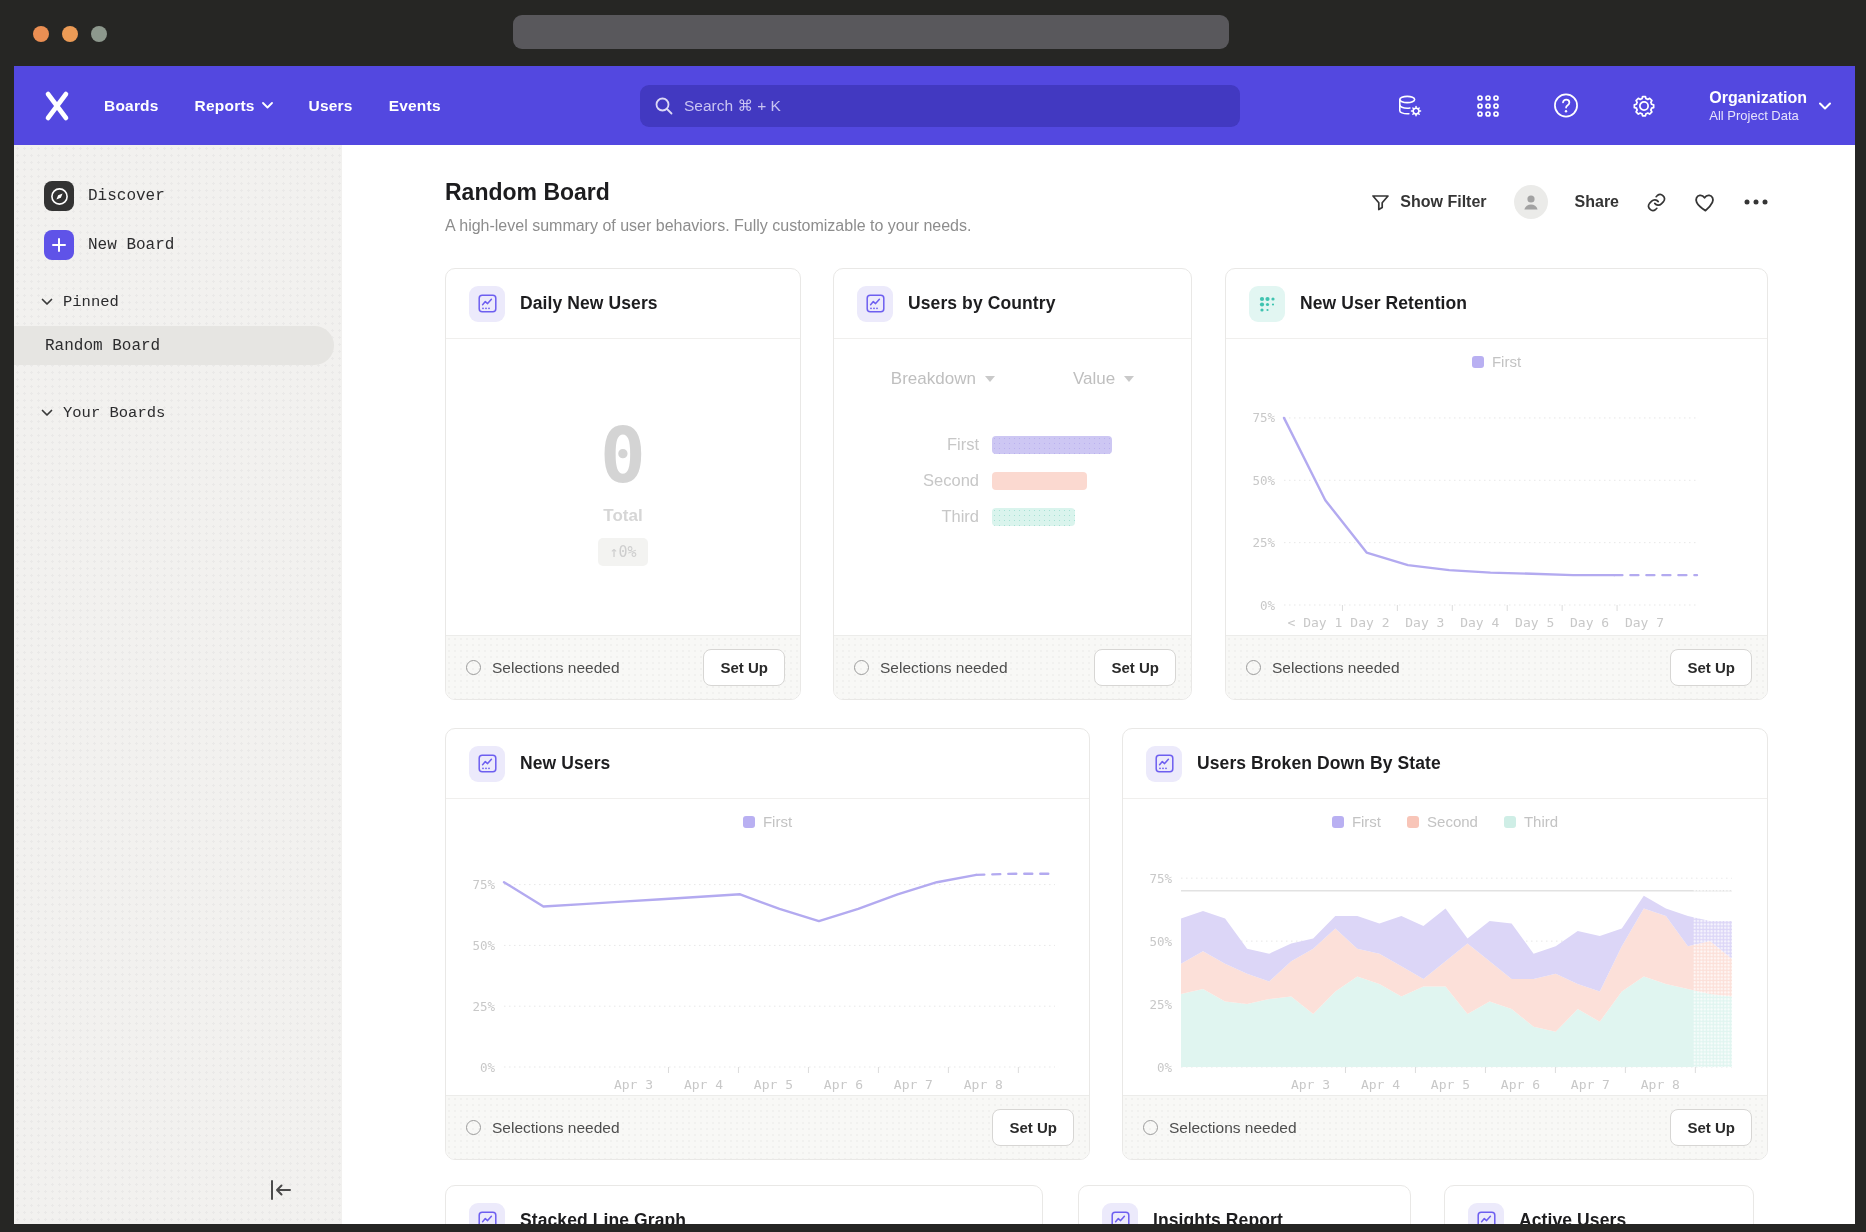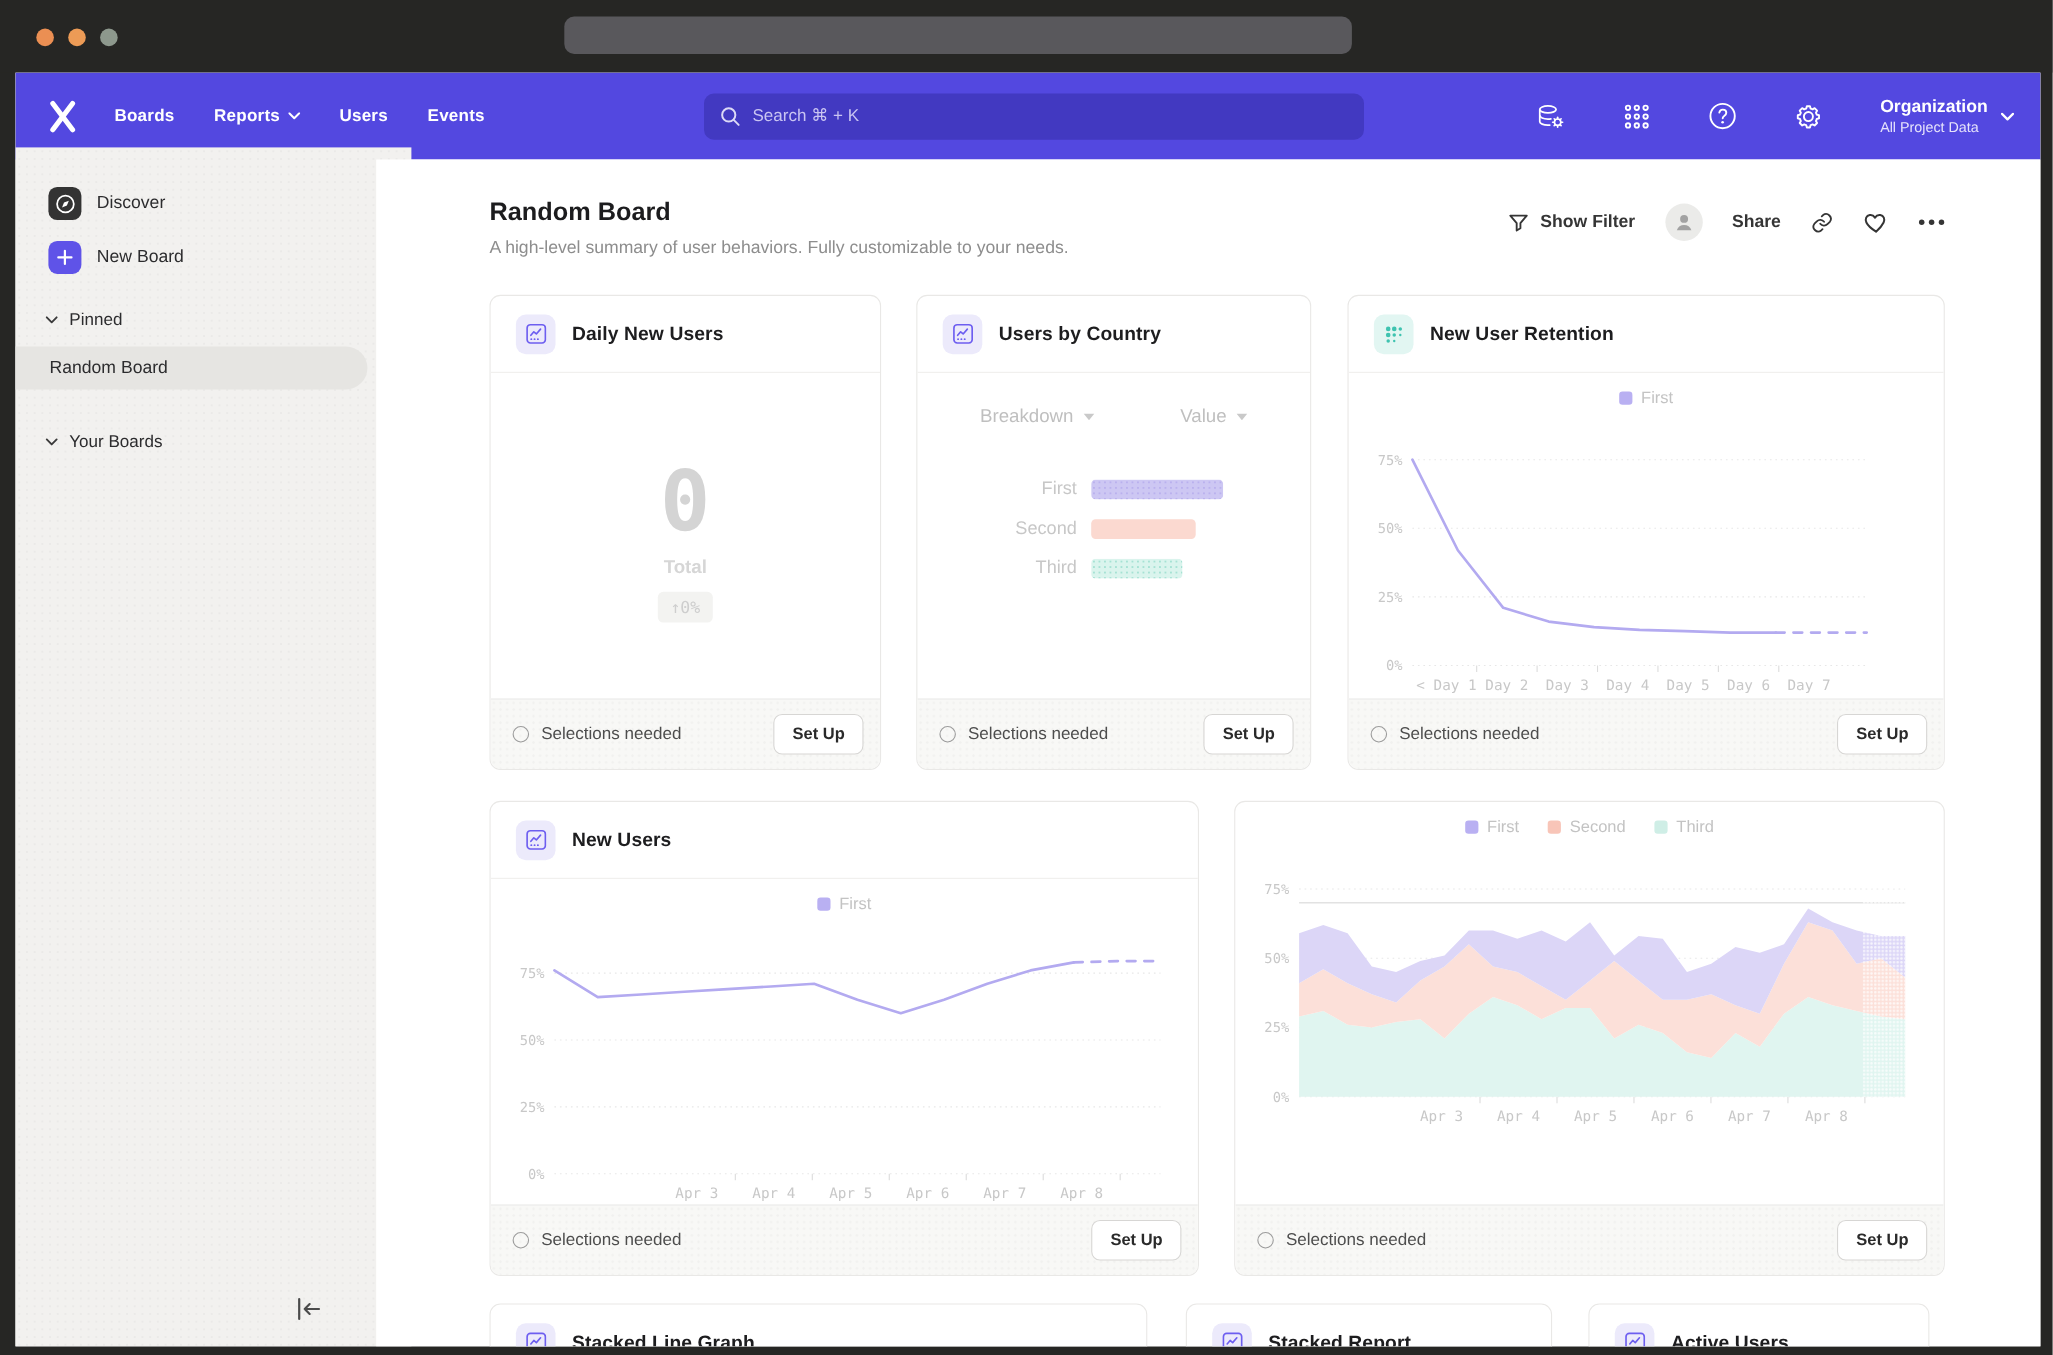--- a/index.html
+++ b/index.html
@@ -29,22 +29,22 @@
   .search-input::placeholder { color:#c9c4f2; }
   .search-icon { position:absolute; left:14px; top:11px; width:20px; height:20px; }
   .nav-right { position:absolute; right:24px; top:0; height:79px; display:flex; align-items:center; gap:52px; }
   .nav-icon { width:26px; height:26px; display:flex; align-items:center; justify-content:center; cursor:pointer; }
   .org-block { display:flex; align-items:center; gap:12px; cursor:pointer; }
   .org-name { font-size:16px; font-weight:700; line-height:1.25; }
   .org-project { font-size:13px; font-weight:400; color:#e6e3fb; }
 
   
   .sidebar {
-    position:absolute; left:0; top:68px; width:360px; bottom:0; background:#f2f1ef;
-    background-image:radial-gradient(rgba(0,0,0,0.030) 1px, transparent 1.3px); background-size:7px 7px;
+    position:absolute; left:0; top:79px; width:360px; bottom:0; background:#f2f1ef;
+    background-image:radial-gradient(rgba(0,0,0,0.030) 1px, transparent 1.3px); background-size:7px 7px;font-family:Liberation Mono, monospace;
   }
   .side-row { position:absolute; left:30px; display:flex; align-items:center; gap:14px; cursor:pointer; }
   .side-app-icon { width:30px; height:30px; border-radius:8px; display:flex; align-items:center; justify-content:center; }
   .side-label { font-size:16px; color:#2c2c2e; font-weight:400; }
   .side-section { position:absolute; left:27px; display:flex; align-items:center; gap:10px; cursor:pointer; }
   .side-section .side-label { font-size:15.5px; }
   .pill {
     position:absolute; left:0; top:181px; width:320px; height:39px; background:#e6e5e2;
     border-radius:0 20px 20px 0; display:flex; align-items:center; padding-left:31px; cursor:pointer;
   }
@@ -477,20 +477,34 @@
           </svg>
       </div>
       <div class="card-foot">
         <span class="status-circle"></span>
         <span class="status-text">Selections needed</span>
         <button class="setup-btn">Set Up</button>
       </div>
     </div>
 
     <div class="card" style="left:780px; top:583px; width:646px; height:432px;">
+      <div class="card-head">
+        <span class="card-icon">
+          <svg width="19" height="19" viewBox="0 0 19 19">
+            <rect x="1.2" y="1.2" width="16.6" height="16.6" rx="3" stroke="#6d5ef0" stroke-width="1.5" fill="none"></rect>
+            <path d="M4.6 10.8L7.3 7.6l2.3 2 3.8-4.4" stroke="#6d5ef0" stroke-width="1.5" fill="none" stroke-linecap="round" stroke-linejoin="round"></path>
+            <g fill="#6d5ef0">
+                <circle cx="5" cy="14.3" r=".9"></circle>
+                <circle cx="8" cy="14.3" r=".9"></circle>
+                <circle cx="11" cy="14.3" r=".9"></circle>
+              </g>
+          </svg>
+        </span>
+        <span class="card-title">Users Broken Down By State</span>
+      </div>
       <div class="card-body">
         <div class="legend-row">
             <span class="legend-item">
               <span class="legend-swatch" style="background: rgb(185, 176, 242);"></span>
               <span>First</span>
             </span>
             <span class="legend-item">
               <span class="legend-swatch" style="background: rgb(248, 197, 184);"></span>
               <span>Second</span>
             </span>
@@ -562,21 +576,21 @@
           <svg width="19" height="19" viewBox="0 0 19 19">
             <rect x="1.2" y="1.2" width="16.6" height="16.6" rx="3" stroke="#6d5ef0" stroke-width="1.5" fill="none"></rect>
             <path d="M4.6 10.8L7.3 7.6l2.3 2 3.8-4.4" stroke="#6d5ef0" stroke-width="1.5" fill="none" stroke-linecap="round" stroke-linejoin="round"></path>
             <g fill="#6d5ef0">
                 <circle cx="5" cy="14.3" r=".9"></circle>
                 <circle cx="8" cy="14.3" r=".9"></circle>
                 <circle cx="11" cy="14.3" r=".9"></circle>
               </g>
           </svg>
         </span>
-        <span class="card-title">Stacked Report</span>
+        <span class="card-title">Insights Report</span>
       </div>
     </div>
 
     <div class="card" style="left:1102px; top:1040px; width:310px; height:160px;">
       <div class="card-head">
         <span class="card-icon">
           <svg width="19" height="19" viewBox="0 0 19 19">
             <rect x="1.2" y="1.2" width="16.6" height="16.6" rx="3" stroke="#6d5ef0" stroke-width="1.5" fill="none"></rect>
             <path d="M4.6 10.8L7.3 7.6l2.3 2 3.8-4.4" stroke="#6d5ef0" stroke-width="1.5" fill="none" stroke-linecap="round" stroke-linejoin="round"></path>
             <g fill="#6d5ef0">

